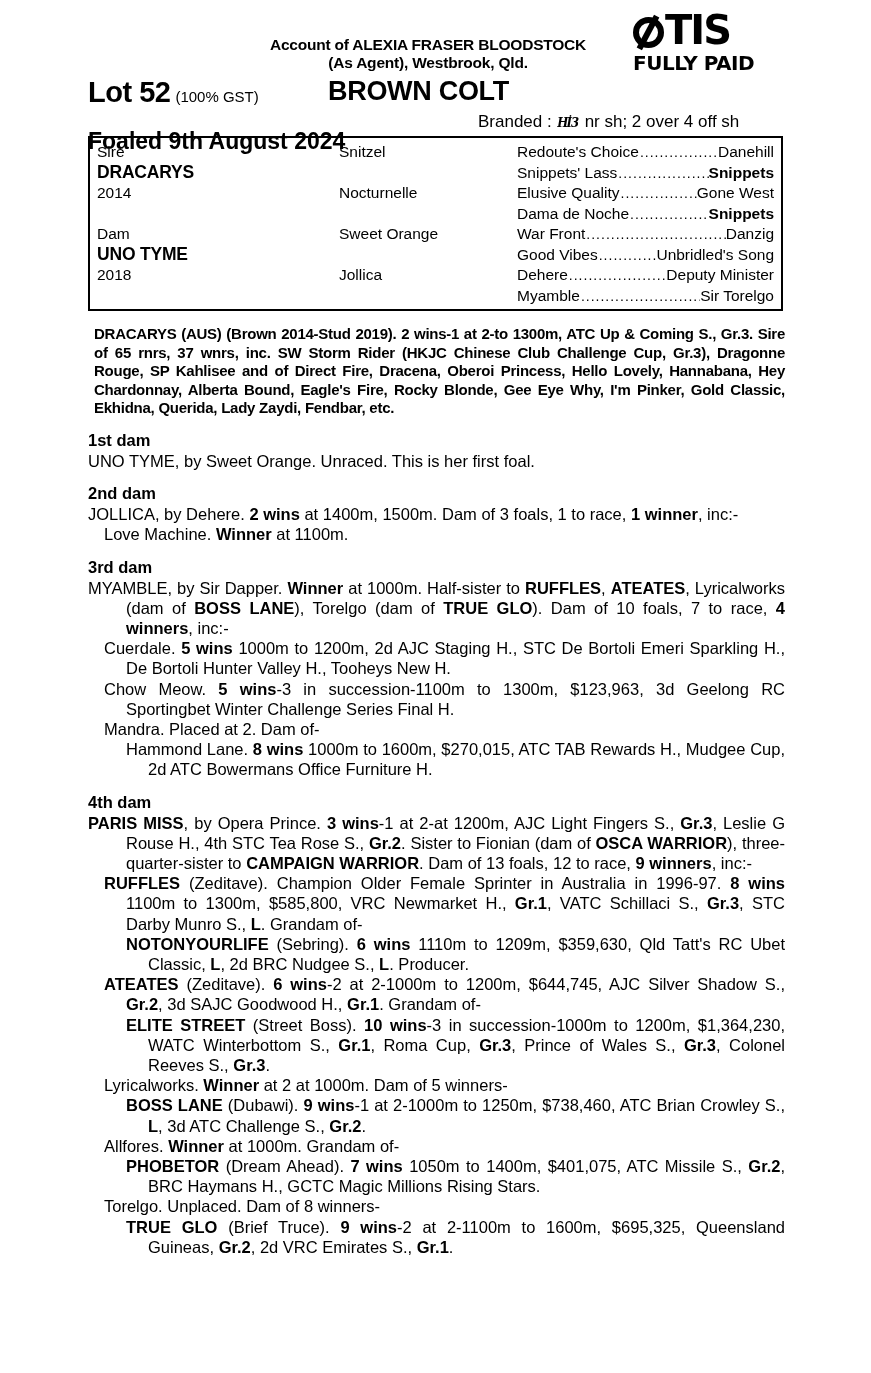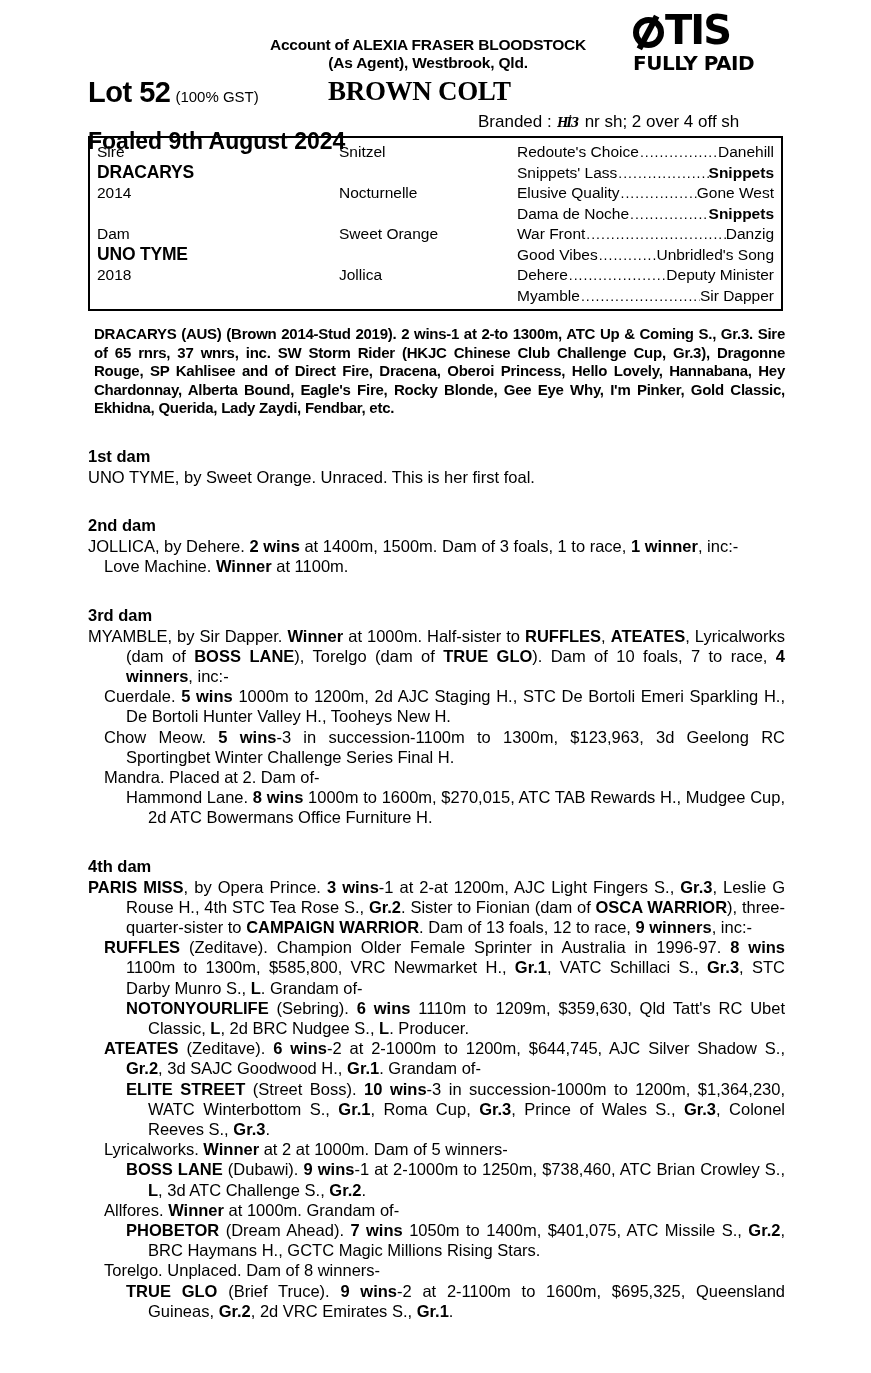--- a/index.html
+++ b/index.html
@@ -106,21 +106,20 @@
     font-size: 15px;
     margin-left: 5px;
   }
   .colt-title {
     position: absolute;
     left: 240px;
     top: 76px;
     font-size: 27px;
     font-weight: bold;
     letter-spacing: -0.3px;
-    font-family: Liberation Serif, serif;
   }
   .foaled-line {
     position: absolute;
     left: 0;
     top: 128px;
     font-size: 23px;
     font-weight: bold;
   }
   .branded-line {
     position: absolute;
@@ -201,21 +200,21 @@
     line-height: 18.6px;
     letter-spacing: -0.25px;
     text-align: justify;
     margin-top: 14px;
     width: 697px;
     padding-left: 6px;
     box-sizing: border-box;
   }
 
   
-  .dam-section { margin-top: 28px; }
+  .dam-section { margin-top: 12px; }
   .dam-head {
     font-weight: bold;
     font-size: 16.5px;
     line-height: 20px;
     margin-bottom: 1px;
   }
   .p {
     font-size: 16.5px;
     line-height: 20.2px;
     text-align: justify;
@@ -324,21 +323,21 @@
           <span class="gp-dots">..........................................................................................</span>
           <span class="gp-sire">Deputy Minister</span>
         </div>
       </div>
       <div class="ped-row">
         <div class="ped-c1"></div>
         <div class="ped-c2"></div>
         <div class="ped-c3">
           <span class="gp-name">Myamble</span>
           <span class="gp-dots">..........................................................................................</span>
-          <span class="gp-sire">Sir Dapper</span>
+          <span class="gp-sire">Sir Torelgo</span>
         </div>
       </div>
     </div>
 
   <div class="sire-para">DRACARYS (AUS) (Brown 2014-Stud 2019). 2 wins-1 at 2-to 1300m, ATC Up &amp; Coming S., Gr.3. Sire of 65 rnrs, 37 wnrs, inc. SW Storm Rider (HKJC Chinese Club Challenge Cup, Gr.3), Dragonne Rouge, SP Kahlisee and of Direct Fire, Dracena, Oberoi Princess, Hello Lovely, Hannabana, Hey Chardonnay, Alberta Bound, Eagle's Fire, Rocky Blonde, Gee Eye Why, I'm Pinker, Gold Classic, Ekhidna, Querida, Lady Zaydi, Fendbar, etc.</div>
 
   <div id="dam-sections">
       <div class="dam-section">
         <div class="dam-head">1st dam</div>
         <p class="p hang-main nojust">UNO TYME, by Sweet Orange. Unraced. This is her first foal.</p>

